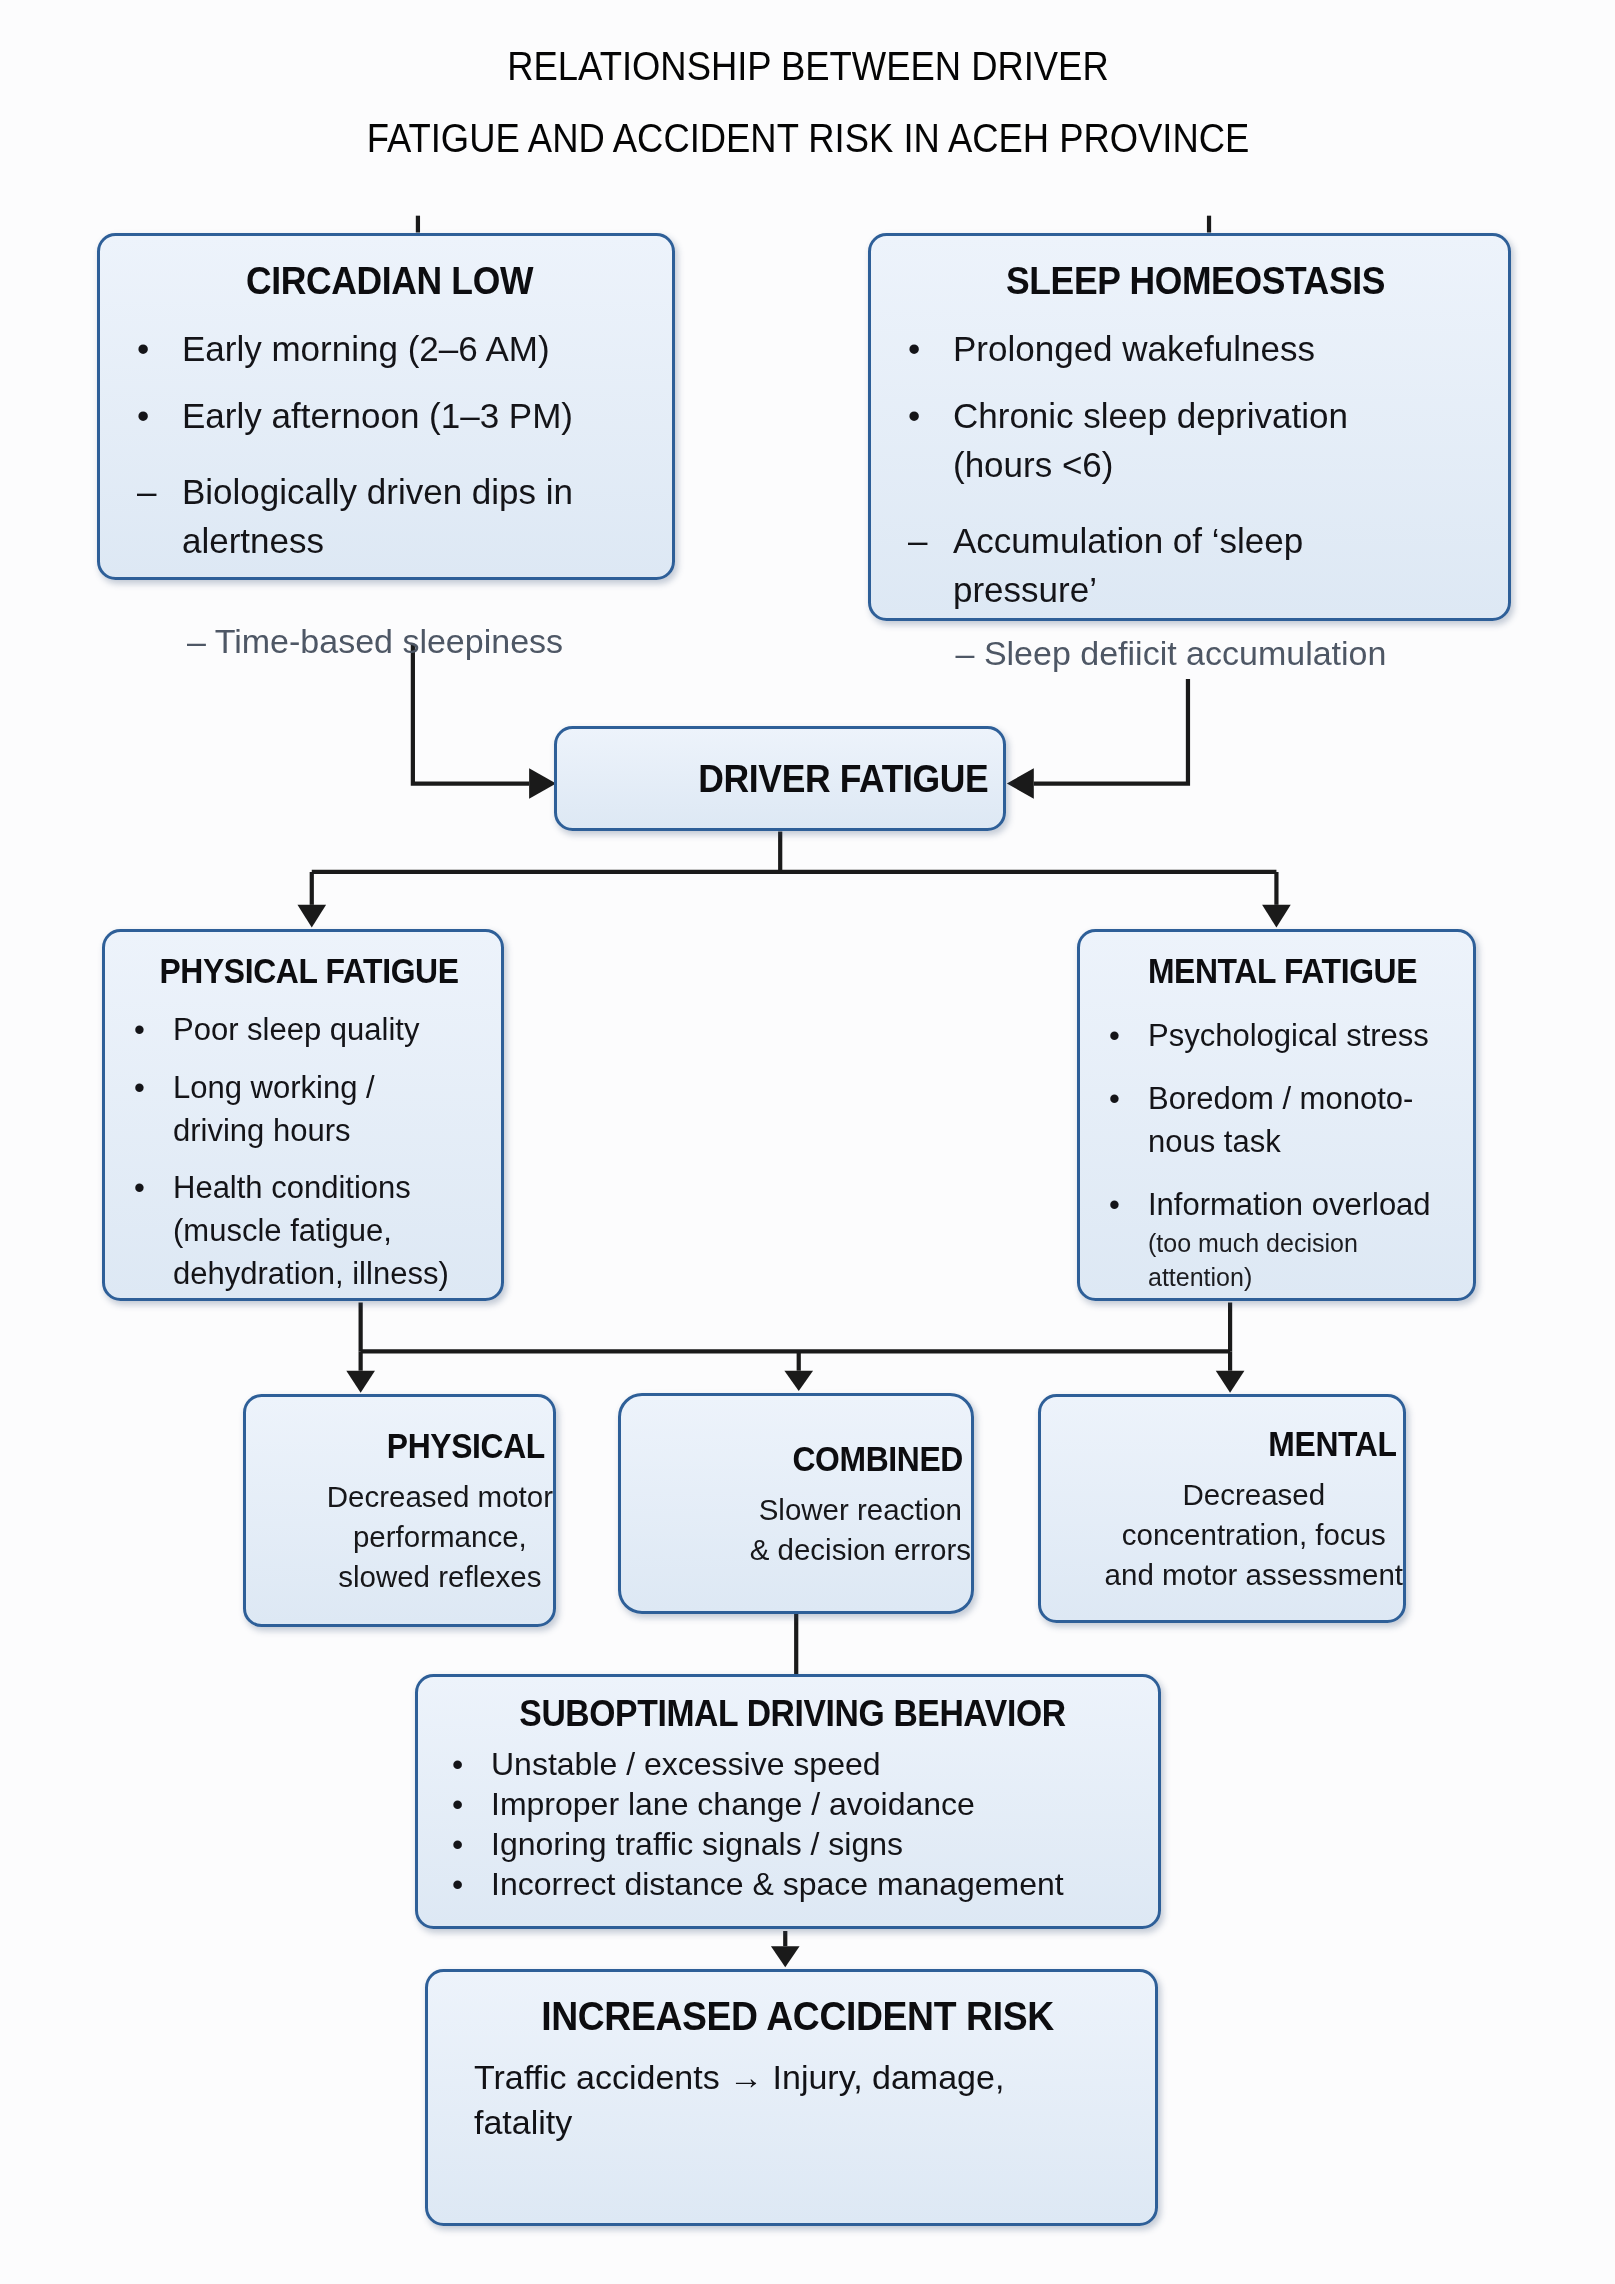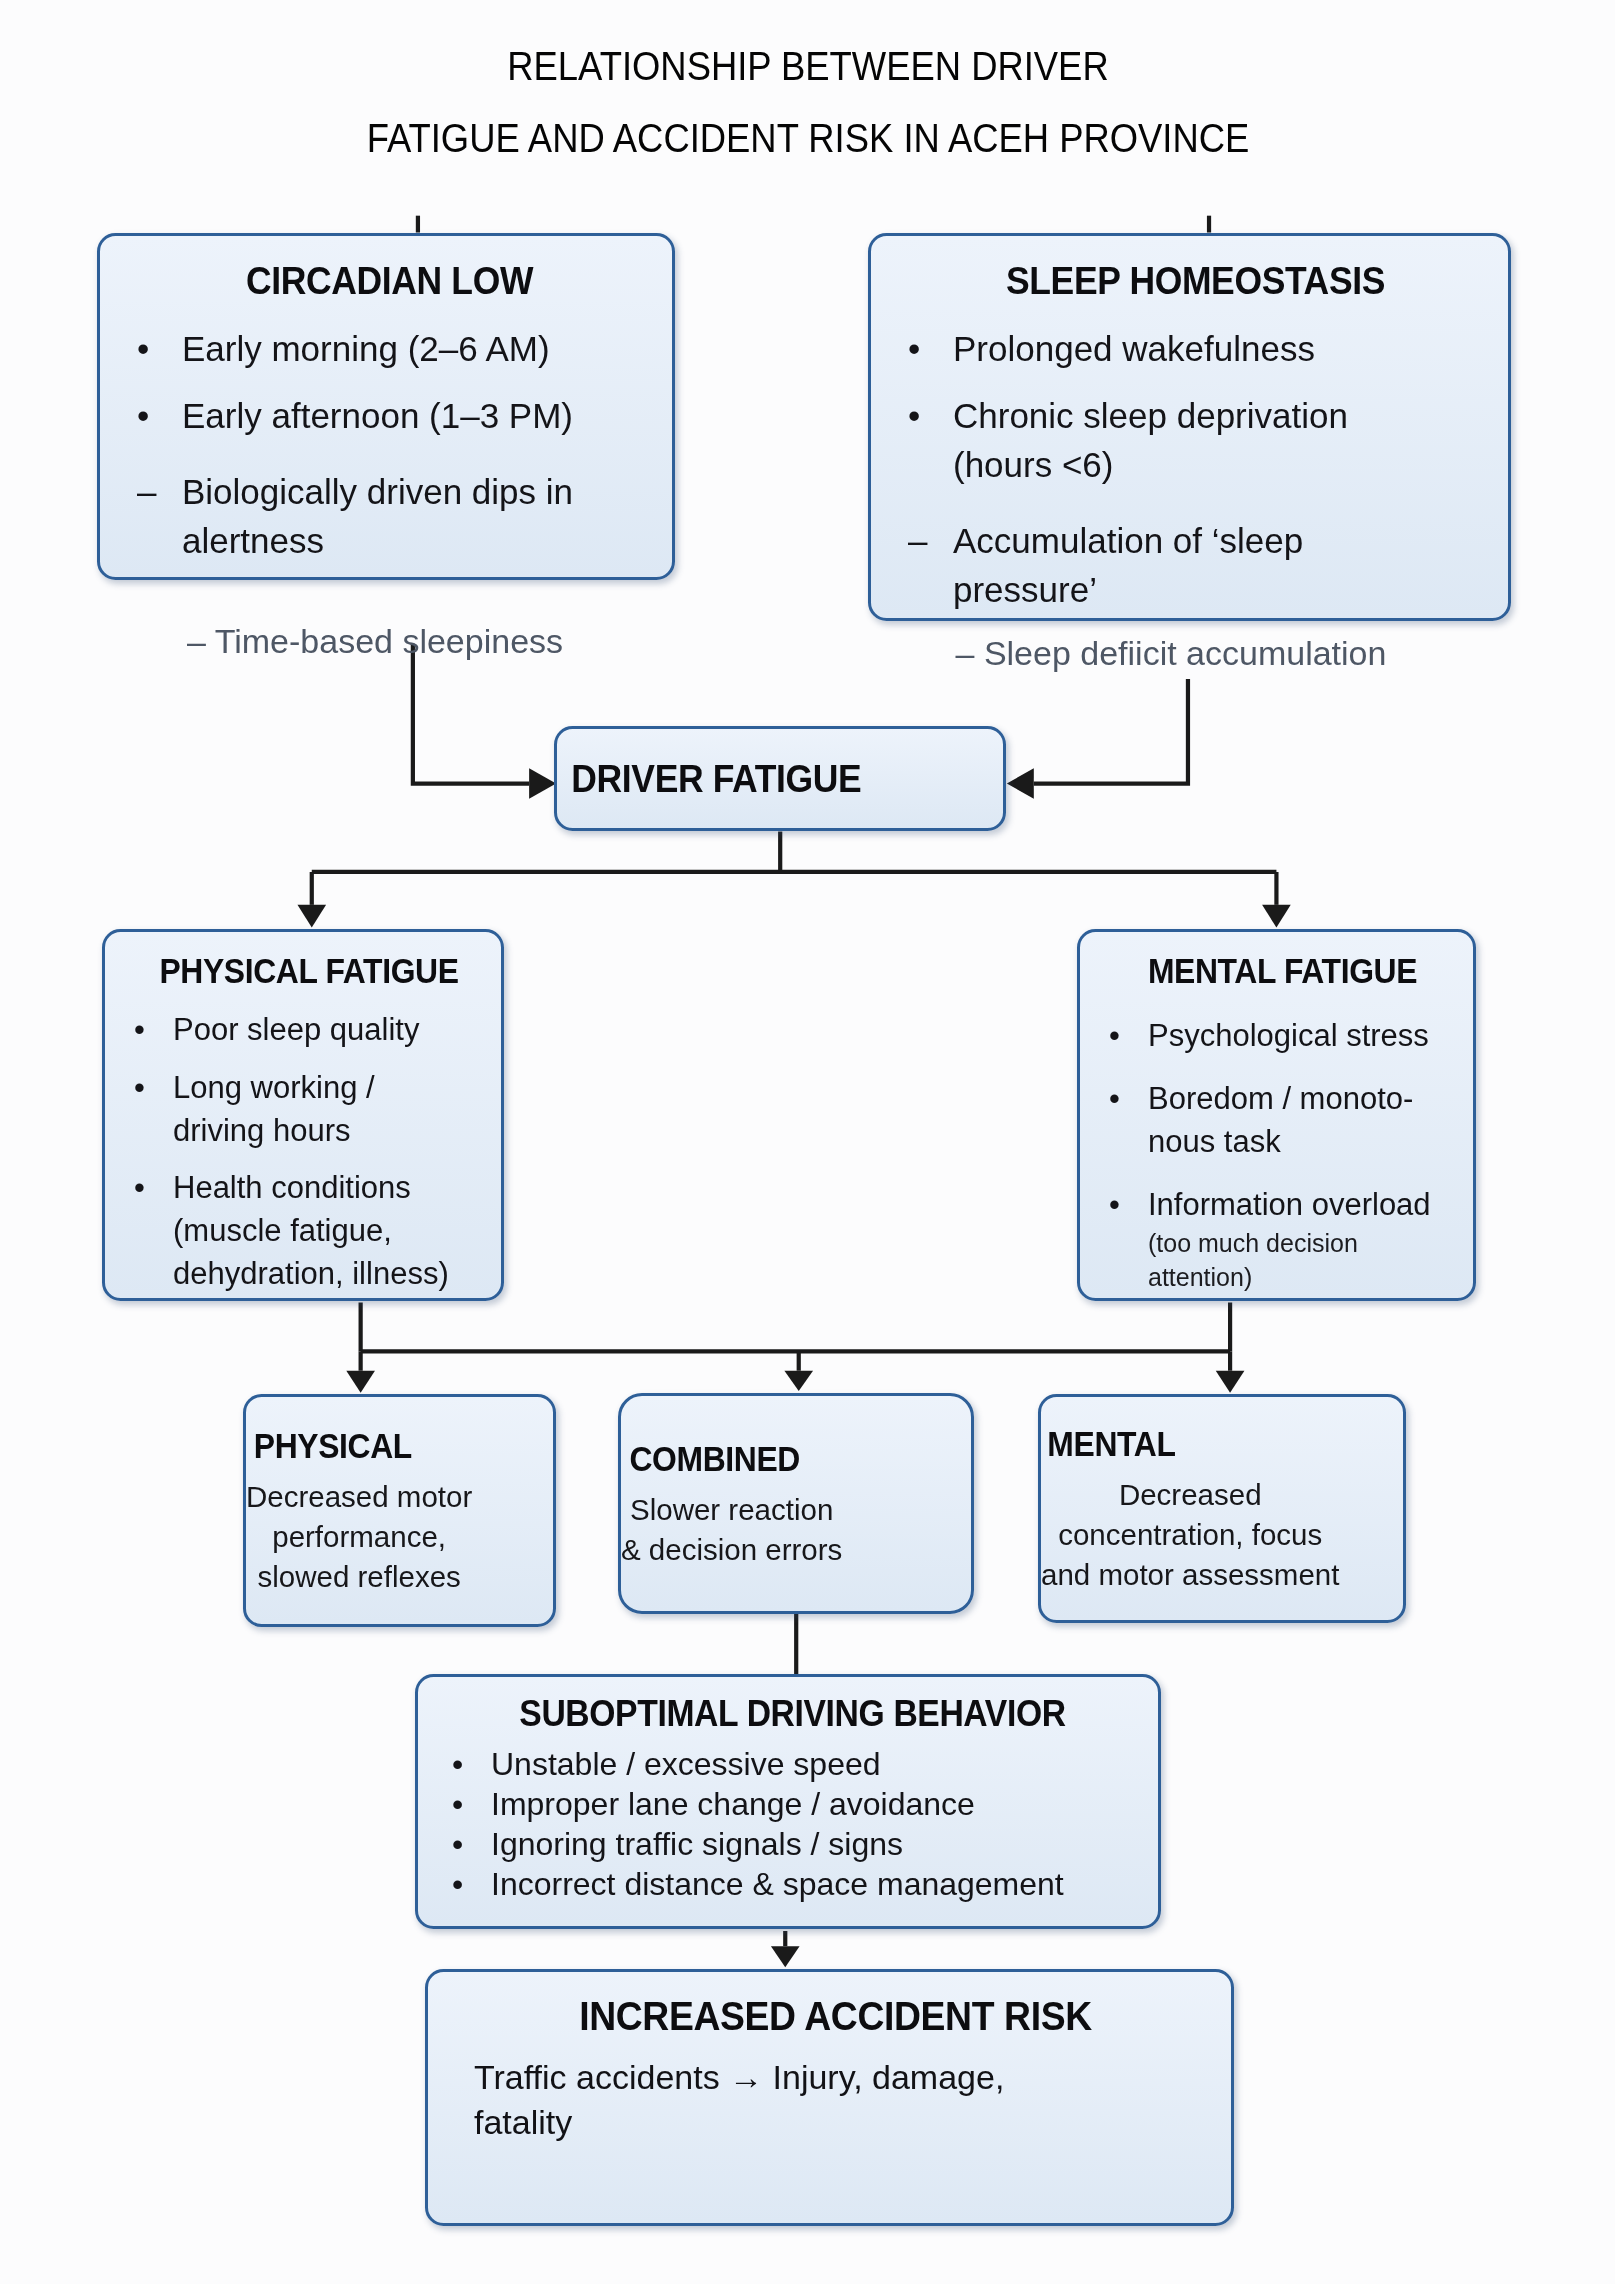--- a/index.html
+++ b/index.html
@@ -34,33 +34,33 @@
   #box-circadian .row.dash-gap,#box-sleep .row.dash-gap{margin-top:27px;}
   
   #box-physical-fatigue{left:102px;top:929px;width:402px;height:372px;padding:15px 17px 6.7px 29px;}
   #box-mental-fatigue{left:1077px;top:929px;width:399px;height:372px;padding:15px 17px 6.7px 29px;}
   #box-physical-fatigue .bx-title,#box-mental-fatigue .bx-title{font-size:35px;line-height:47px;margin-bottom:13.5px;}
   #box-physical-fatigue .row{font-size:31px;line-height:43px;margin-top:14.3px;}
   #box-mental-fatigue .row{font-size:31px;line-height:43px;margin-top:20px;}
   #box-physical-fatigue .mk,#box-mental-fatigue .mk{flex:0 0 39px;}
   .small-note{display:block;font-size:25px;line-height:34px;color:#1c1c20;}
   
-  .mid{display:flex;flex-direction:column;align-items:flex-start;justify-content:center;text-align:center;}
+  .mid{display:flex;flex-direction:column;align-items:flex-end;justify-content:center;text-align:center;padding-left:48px;}
   #box-physical{left:243px;top:1394px;width:313px;height:233px;}
   #box-combined{left:618px;top:1393px;width:356px;height:221px;border-radius:24px;}
   #box-mental{left:1038px;top:1394px;width:368px;height:229px;}
   .mid .bx-title{font-size:35px;line-height:42px;margin-bottom:10px;}
   .mid .body{font-size:29.5px;line-height:40px;color:#17171a;}
   
   #box-suboptimal{left:415px;top:1674px;width:746px;height:255px;padding:13.5px 25px 6.7px 34px;}
   #box-suboptimal .bx-title{font-size:37px;line-height:45px;margin-bottom:8.4px;}
   #box-suboptimal .row{font-size:32px;line-height:40px;margin-top:0px;}
   #box-suboptimal .mk{flex:0 0 39px;}
   
-  #box-increased{left:425px;top:1969px;width:809px;height:257px;padding:20px 34px 6.7px 46px;}
+  #box-increased{left:425px;top:1969px;width:733px;height:257px;padding:20px 34px 6.7px 46px;}
   #box-increased .bx-title{font-size:41px;line-height:49px;margin-bottom:13.5px;}
   #box-increased .body{font-size:34px;line-height:45px;text-align:left;color:#121216;}
 </style>
 </head>
 <body>
 
 <div id="stage">
 
   <svg id="connectors" width="1616" height="2284" viewBox="0 0 1918 2711">
     <g stroke="#1a1a1a" stroke-width="5" fill="none">

